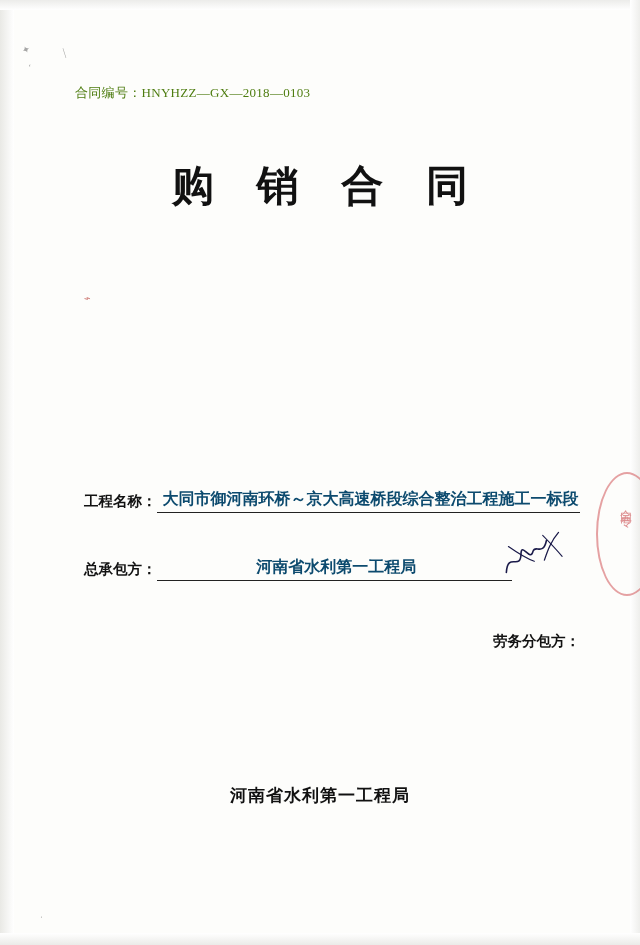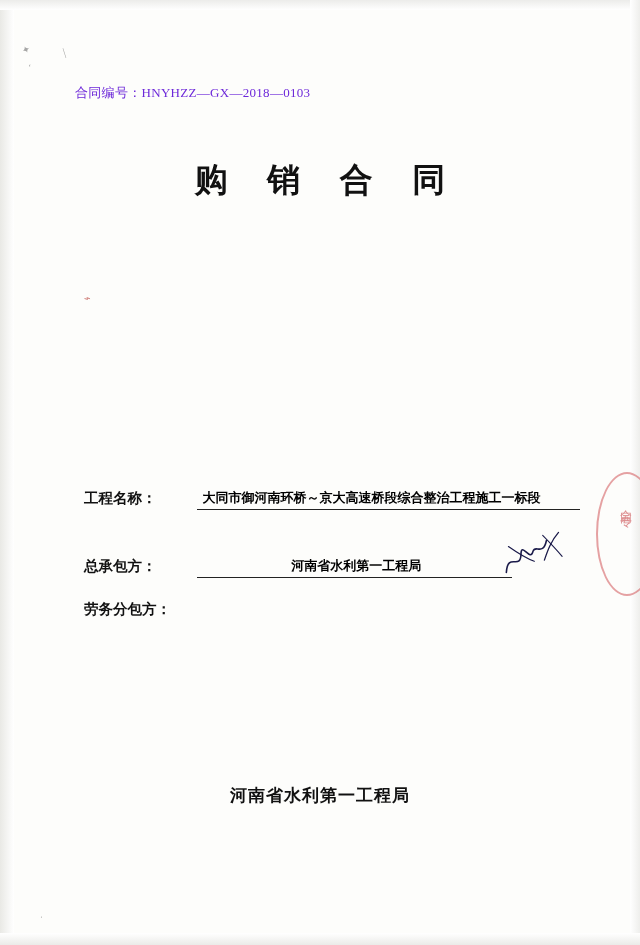--- a/index.html
+++ b/index.html
@@ -42,74 +42,73 @@
     height: 12px;
     background: linear-gradient(to top, #ebebe8, #ffffff);
   }
 
   .contract-no {
     position: absolute;
     left: 75px;
     top: 84px;
     font-size: 13px;
     letter-spacing: 0.3px;
-    color: #6d28d9;
+    color: #4d7c0f;
     font-family: "Liberation Serif", serif;
     white-space: nowrap;
   }
 
   .doc-title {
     position: absolute;
     left: 0;
     right: 0;
     top: 158px;
     text-align: center;
-    font-size: 33px;
+    font-size: 42px;
     font-weight: bold;
     letter-spacing: 14px;
     color: #111111;
     font-family: "DejaVu Serif", serif;
     text-indent: 14px;
   }
 
   .field-block {
     position: absolute;
     left: 84px;
     right: 60px;
     display: flex;
     align-items: flex-end;
     font-size: 14.5px;
     color: #111111;
     font-weight: bold;
     white-space: nowrap;
-    gap: 40px;
   }
   .field-label {
     font-size: 14.5px;
     font-weight: bold;
     color: #111;
     flex: 0 0 auto;
     padding-bottom: 2px;
   }
   .field-value {
     flex: 1 1 auto;
     border-bottom: 1.3px solid #222;
     padding: 0 2px 2px 6px;
     font-weight: bold;
-    font-size: 13px;
-    color: #000000;
+    font-size: 16px;
+    color: #0c4a6e;
     text-align: left;
     overflow: hidden;
     text-overflow: clip;
   }
   .field-value.centered { text-align: center; }
 
   .row-project { top: 489px; }
   .row-contractor { top: 557px; font-family: Liberation Serif, serif; }
-  .row-subcontractor { top: 600px; }
+  .row-subcontractor { top: 632px; flex-direction: column; }
 
   .row-contractor .field-value,
   .row-subcontractor .field-value { margin-right: 68px; }
 
   .footer-org {
     position: absolute;
     left: 0;
     right: 0;
     top: 784px;
     text-align: center;

